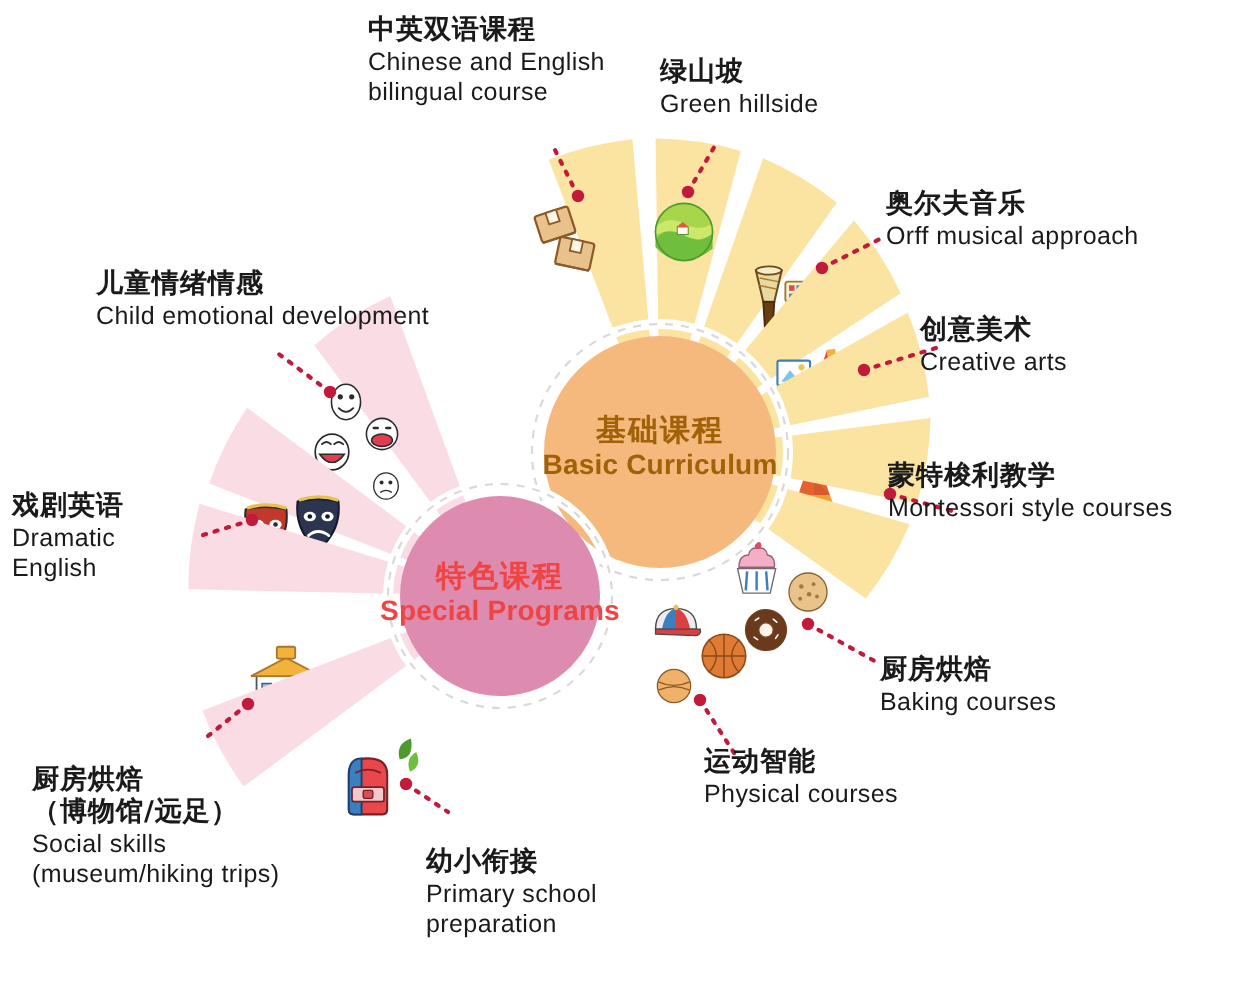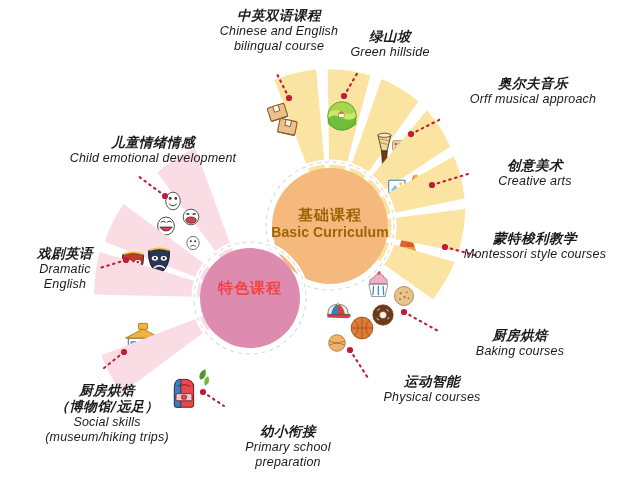--- a/index.html
+++ b/index.html
@@ -4,21 +4,21 @@
 <style>
   html,body{margin:0;padding:0;}
   body{
     width:626px;height:500px;background:#ffffff;overflow:hidden;
     font-family:"Liberation Sans","DejaVu Sans",sans-serif;
     position:relative;
   }
   #stage{position:absolute;left:0;top:0;width:626px;height:500px;}
   svg#wheel{position:absolute;left:0;top:0;width:626px;height:500px;}
 
-  .lbl{position:absolute;color:#1a1a1a;text-align:center;line-height:1.18;font-style:italic;}
+  .lbl{position:absolute;color:#1a1a1a;text-align:left;line-height:1.18;}
   .lbl .cn{font-size:13.5px;font-weight:700;letter-spacing:.5px;
            font-family:"DejaVu Sans","Liberation Sans",sans-serif;}
   .lbl .en{font-size:12.5px;font-weight:400;letter-spacing:.2px;}
 
   .hubtext{text-align:center;line-height:1.2;}
   .hubtext .cn{font-size:15px;font-weight:700;letter-spacing:1px;
                font-family:"DejaVu Sans","Liberation Sans",sans-serif;}
   .hubtext .en{font-size:14px;font-weight:700;letter-spacing:.1px;}
 </style>
 </head>
@@ -360,34 +360,35 @@
       <circle cx="165" cy="196" r="3.1"></circle>
     </g>
   </svg>
 
   <div class="hubtext" style="position:absolute;left:270px;top:206px;width:120px;color:#a16207;">
     <div class="cn">基础课程</div>
     <div class="en">Basic Curriculum</div>
   </div>
   <div class="hubtext" style="position:absolute;left:190px;top:279px;width:120px;color:#ef4444;">
     <div class="cn">特色课程</div>
+    <div class="en">Special Programs</div>
   </div>
 
   <div class="lbl" style="left:184px;top:8px;width:190px;">
     <div class="cn">中英双语课程</div>
     <div class="en">Chinese and English</div>
     <div class="en">bilingual course</div>
   </div>
 
   <div class="lbl" style="left:330px;top:29px;width:120px;">
     <div class="cn">绿山坡</div>
     <div class="en">Green hillside</div>
   </div>
 
-  <div class="lbl" style="left:443px;top:76px;width:180px;">
+  <div class="lbl" style="left:443px;top:95px;width:180px;">
     <div class="cn">奥尔夫音乐</div>
     <div class="en">Orff musical approach</div>
   </div>
 
   <div class="lbl" style="left:460px;top:158px;width:150px;">
     <div class="cn">创意美术</div>
     <div class="en">Creative arts</div>
   </div>
 
   <div class="lbl" style="left:444px;top:231px;width:182px;">

